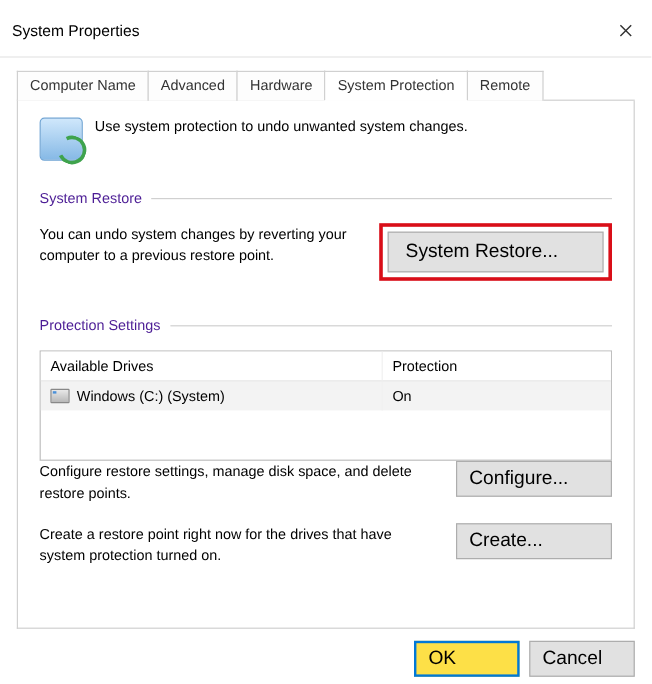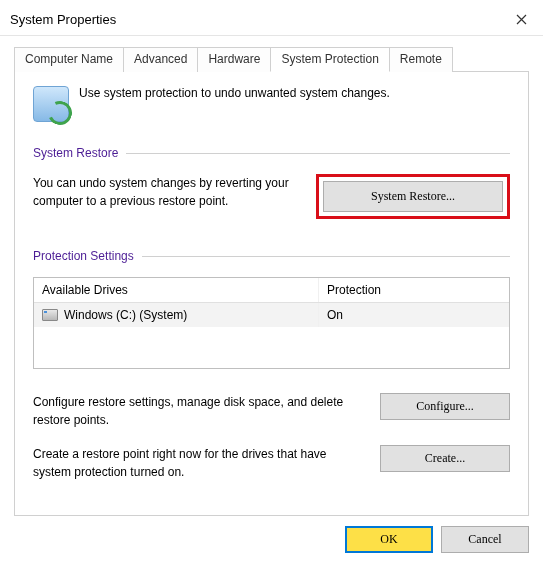--- a/index.html
+++ b/index.html
@@ -10,21 +10,21 @@
     background: #fff;
     color: #000;
     width: 543px;
     height: 570px;
     overflow: hidden;
   }
   .titlebar {
     display: flex;
     align-items: center;
     justify-content: space-between;
-    height: 36px;
+    height: 48px;
     padding: 4px 0 0 10px;
     border-bottom: 1px solid #e5e5e5;
   }
   .titlebar-text { font-size: 13px; }
   .close-btn {
     width: 44px; height: 32px;
     display: flex; align-items: center; justify-content: center;
     font-size: 14px;
   }
   .content { padding: 10px 14px 0 14px; }
@@ -84,37 +84,37 @@
   .restore-row {
     display: flex; align-items: flex-start; 
     margin-bottom: 30px;
   }
   .restore-text { flex: 1; line-height: 1.5; }
   .btn {
     background: #e1e1e1;
     border: 1px solid #adadad;
     padding: 4px 10px;
     min-width: 110px;
-    text-align: center;
-    font-family: Liberation Serif, serif;
-    font-size: 12px;
+    text-align: left;
+    font-family: Liberation Sans, sans-serif;
+    font-size: 16px;
   }
   .btn-restore {
     min-width: 180px;
     padding: 7px 14px;
   }
   .highlight-box {
     border: 3px solid #d90e18;
     padding: 4px;
   }
   .drives-table {
     border: 1px solid #bfbfbf;
     width: 100%;
     margin-top: 6px;
-    margin-bottom: 24px;
+    margin-bottom: 0;
   }
   .drives-header {
     display: flex;
     background: #fff;
     border-bottom: 1px solid #e0e0e0;
   }
   .drives-header > div {
     padding: 5px 8px;
     font-weight: normal;
   }

